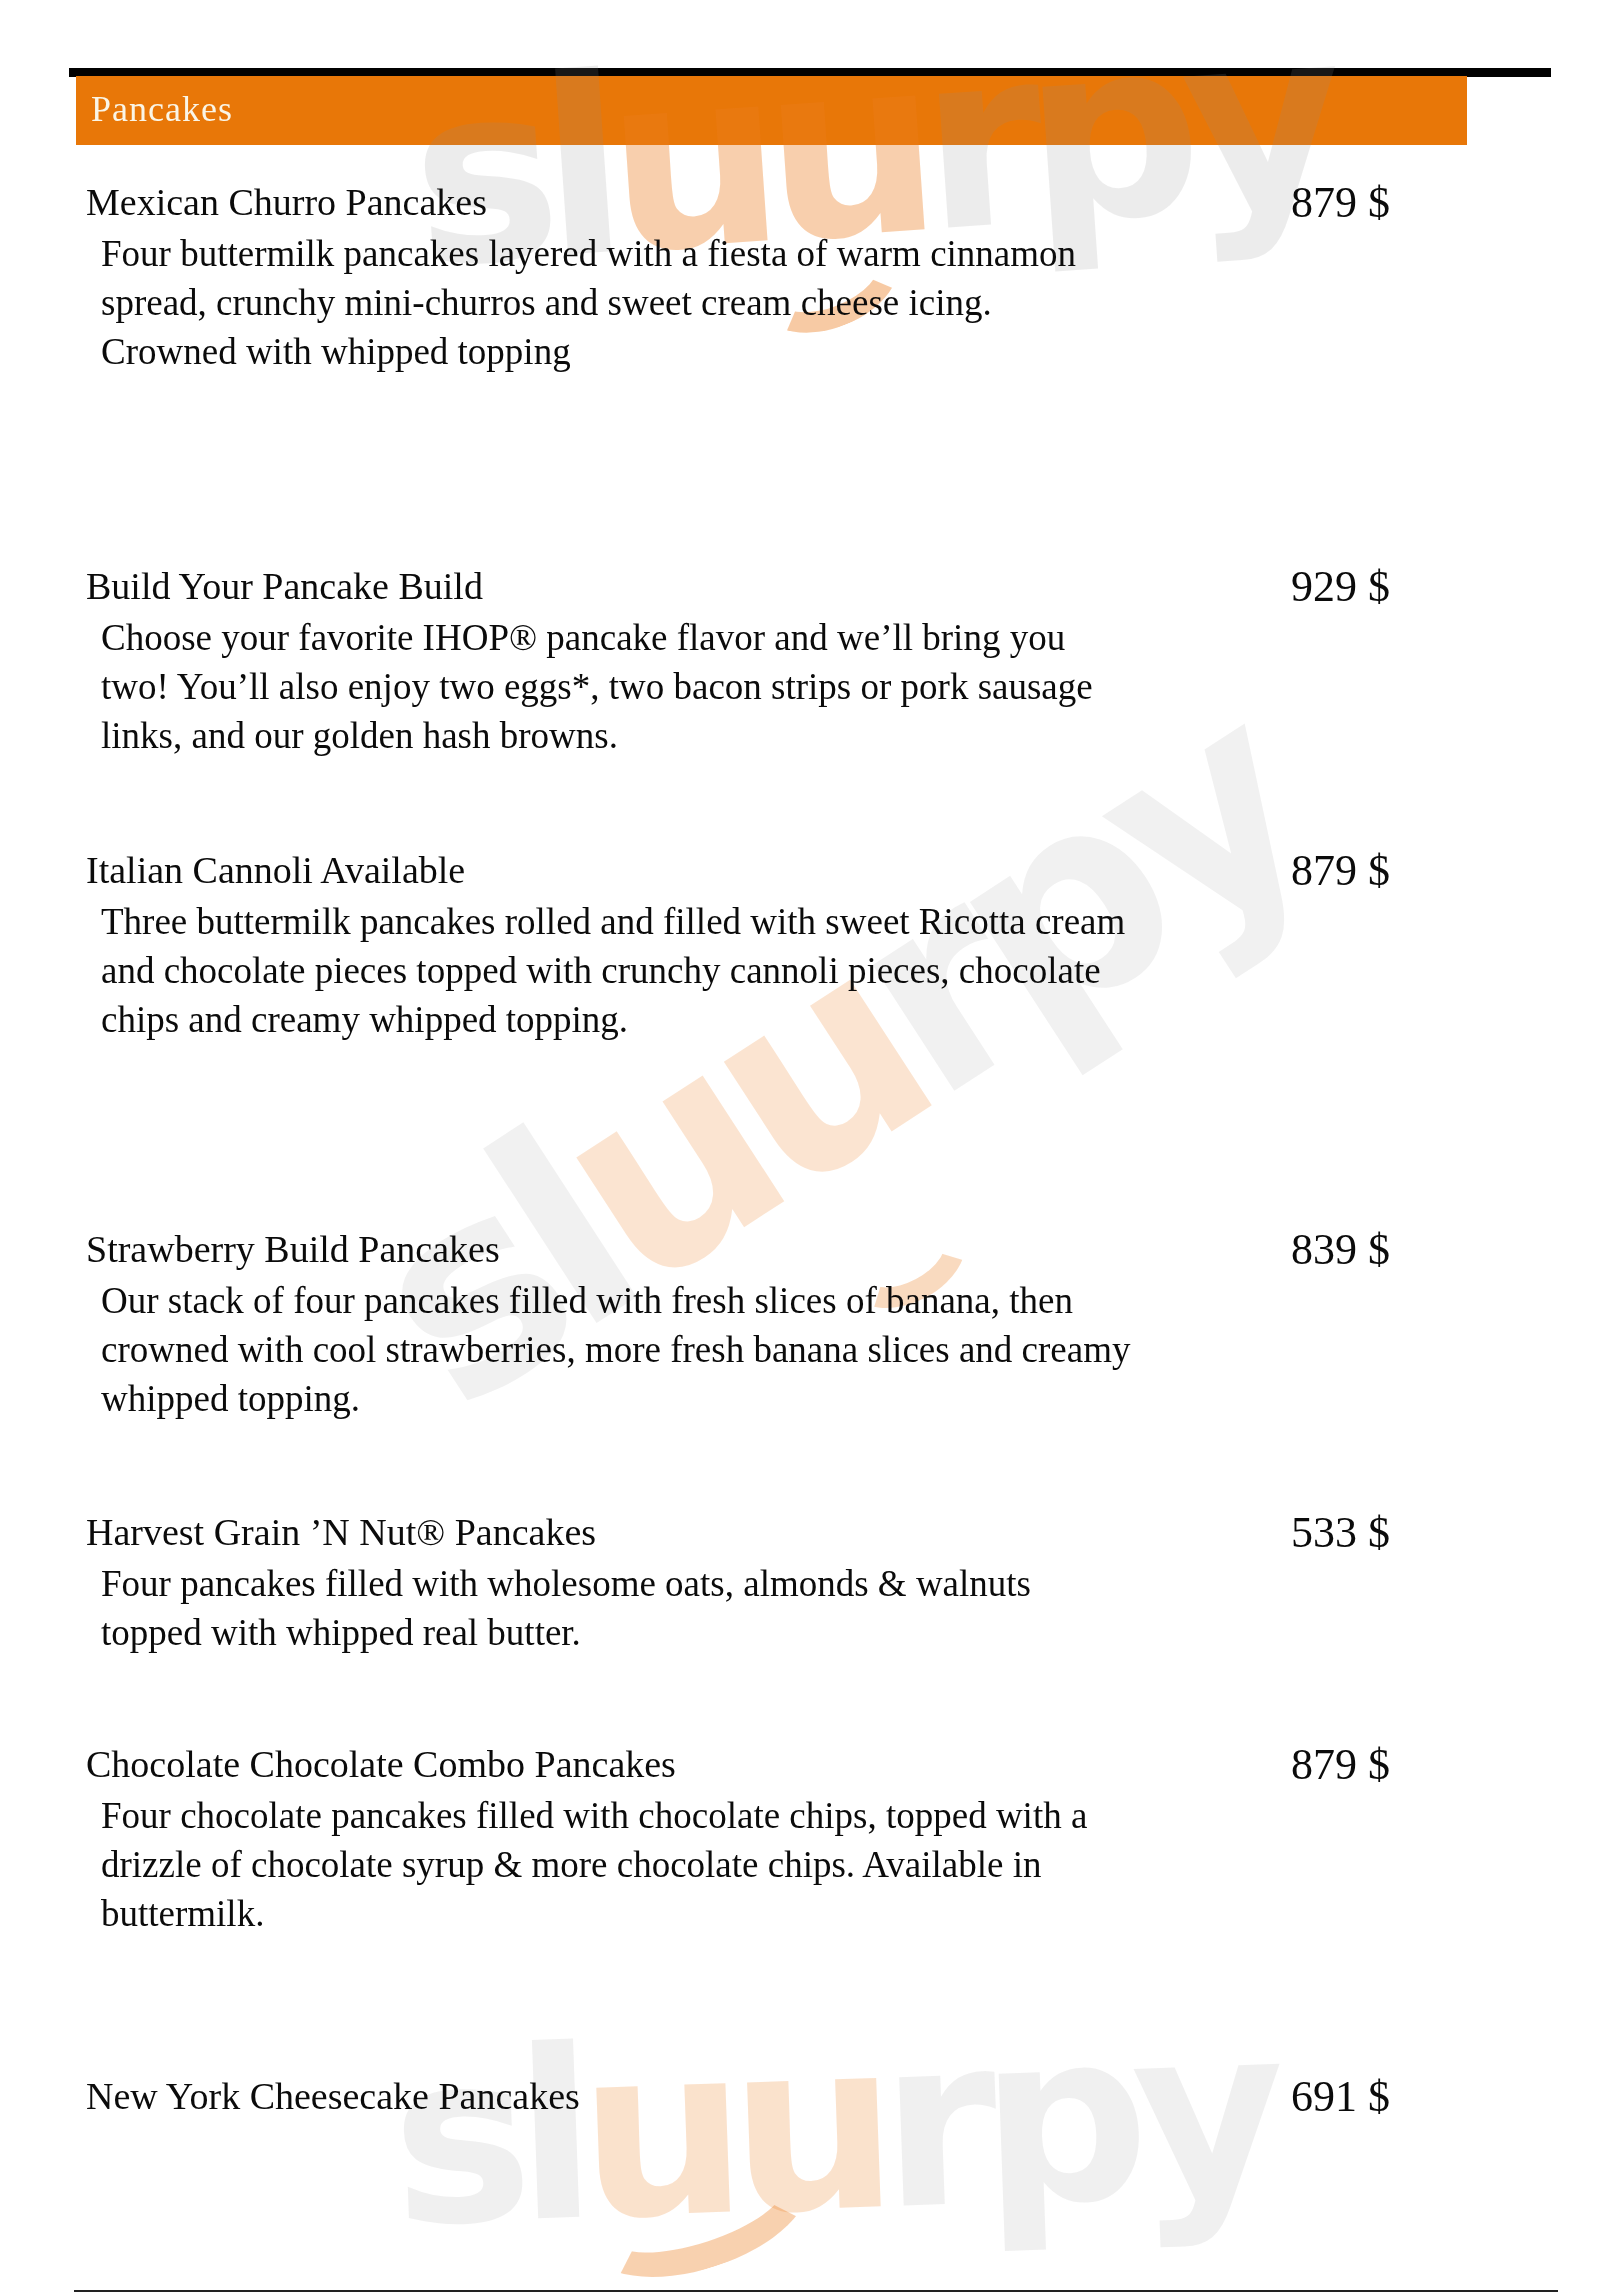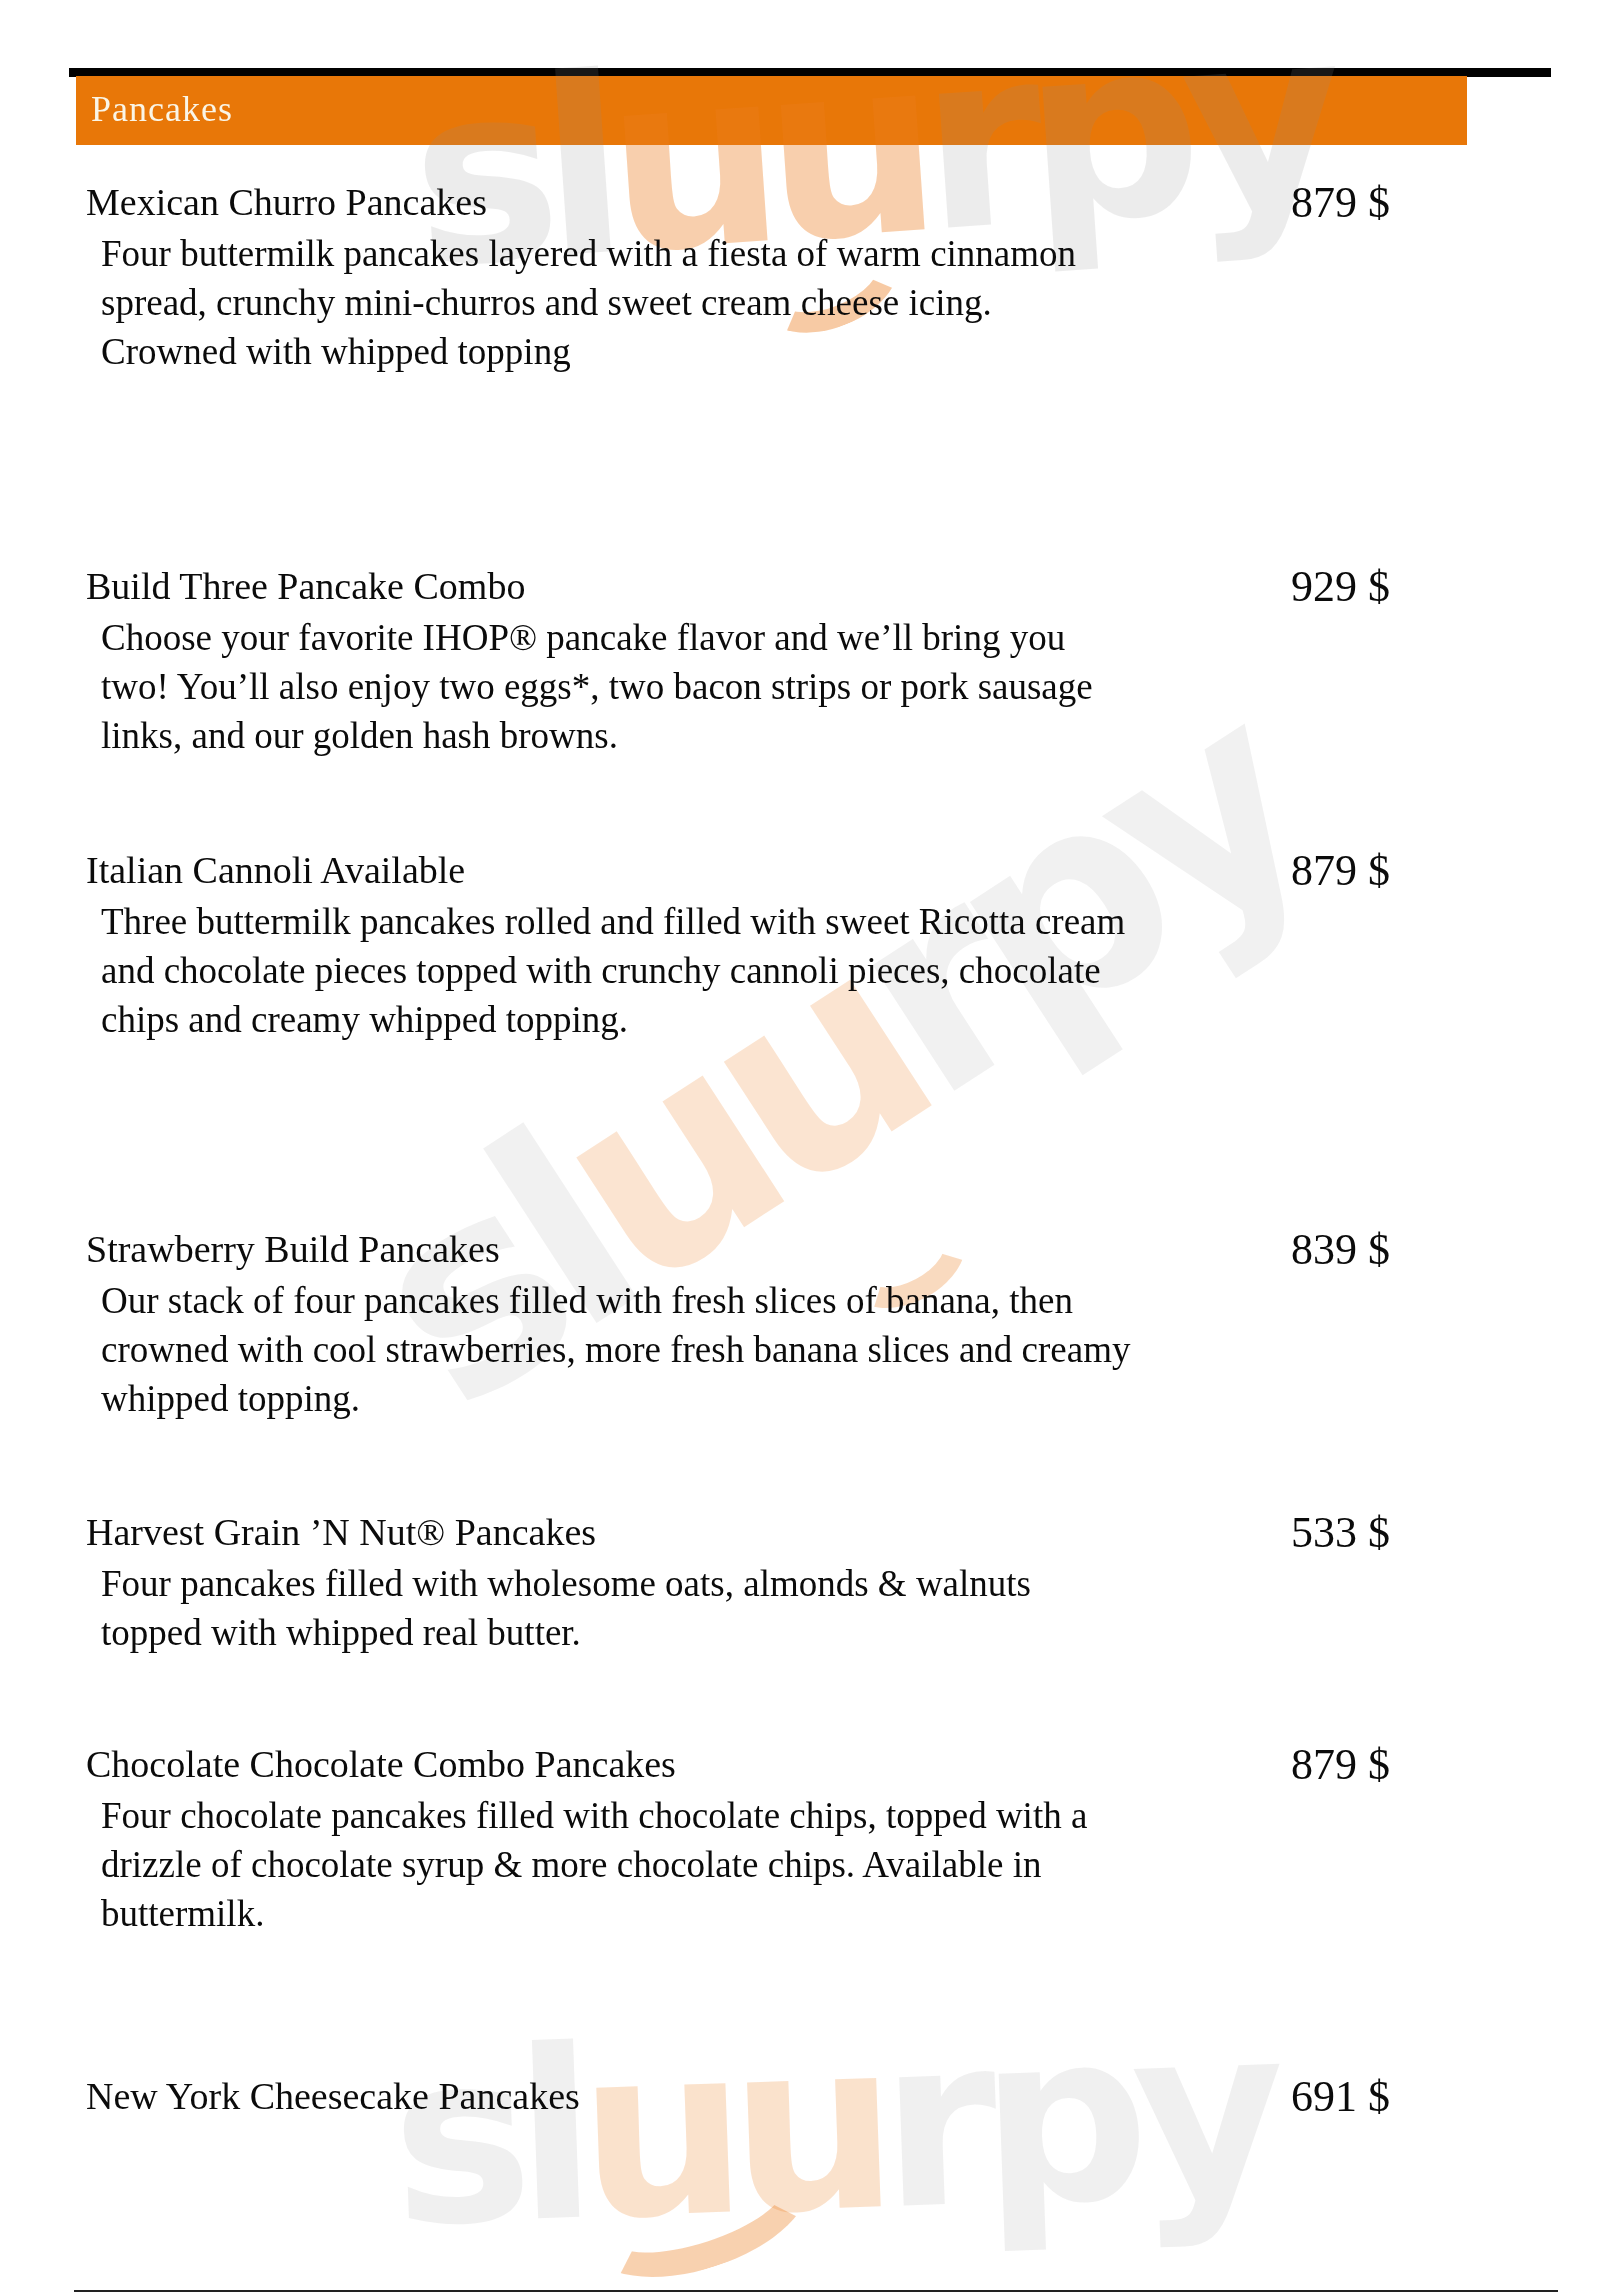--- a/index.html
+++ b/index.html
@@ -101,21 +101,21 @@
 
   <div class="menu-items">
       <div class="menu-item">
     <span class="item-name">Mexican Churro Pancakes</span>
     <span class="item-price">879 $</span>
     <div class="item-desc">Four buttermilk pancakes layered with a fiesta of warm cinnamon
 spread, crunchy mini-churros and sweet cream cheese icing.
 Crowned with whipped topping</div>
   </div>
       <div class="menu-item">
-    <span class="item-name">Build Three Pancake Combo</span>
+    <span class="item-name">Build Your Pancake Build</span>
     <span class="item-price">929 $</span>
     <div class="item-desc">Choose your favorite IHOP® pancake flavor and we’ll bring you
 two! You’ll also enjoy two eggs*, two bacon strips or pork sausage
 links, and our golden hash browns.</div>
   </div>
       <div class="menu-item">
     <span class="item-name">Italian Cannoli Available</span>
     <span class="item-price">879 $</span>
     <div class="item-desc">Three buttermilk pancakes rolled and filled with sweet Ricotta cream
 and chocolate pieces topped with crunchy cannoli pieces, chocolate

